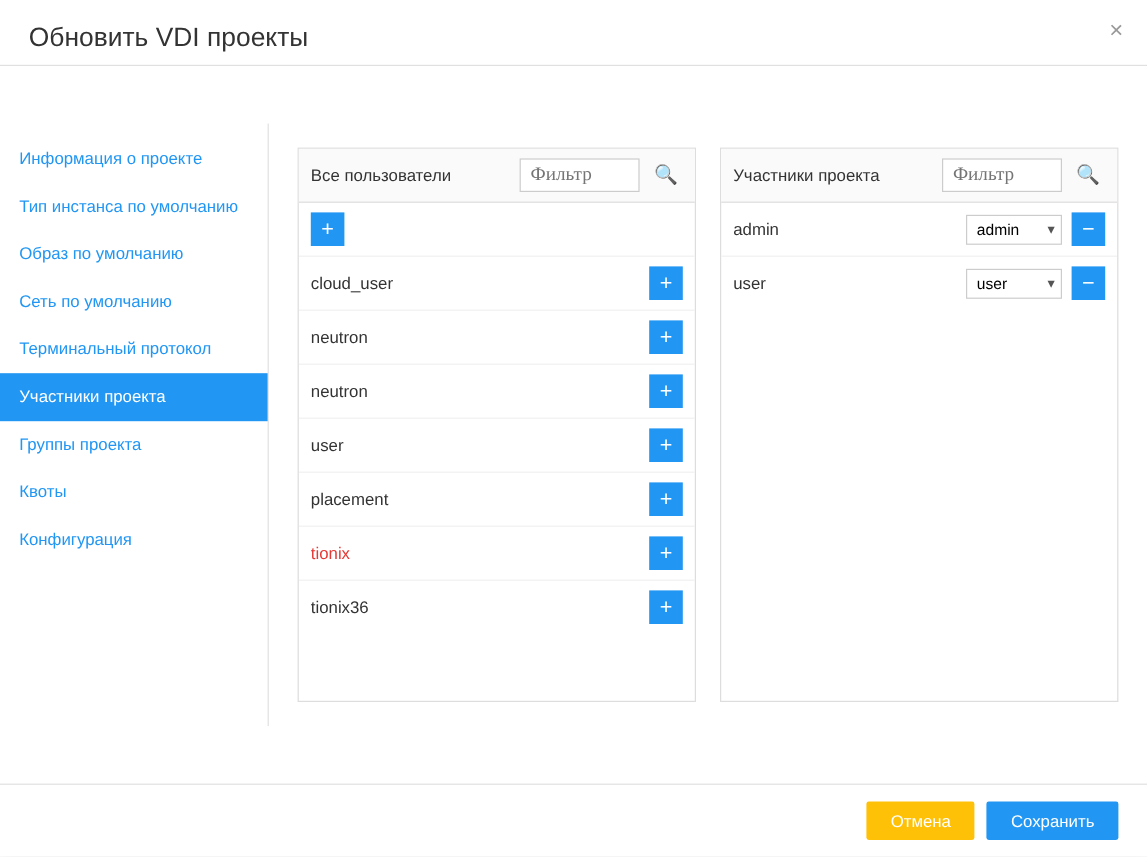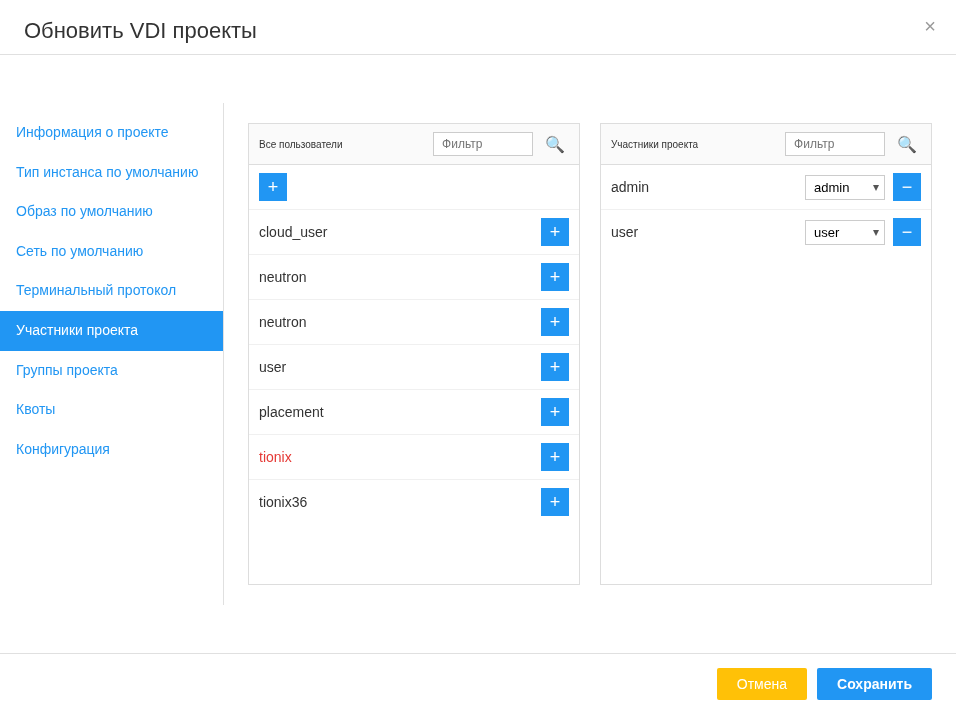--- a/index.html
+++ b/index.html
@@ -81,31 +81,32 @@
     .panel-header {
       display: flex;
       align-items: center;
       padding: 8px 10px;
       border-bottom: 1px solid #ddd;
       background: #fafafa;
       gap: 8px;
     }
     .panel-title {
       flex: 1;
-      font-size: 10px;
+      font-size: 14px;
       color: #333;
       font-weight: 500;
     }
     .filter-input {
       border: 1px solid #ccc;
       padding: 4px 8px;
-      font-size: 12px;
+      font-size: 16px;
       width: 100px;
       outline: none;
       color: #555;
+      font-family: Liberation Serif, serif;
     }
     .search-icon-btn {
       background: none;
       border: none;
       cursor: pointer;
       color: #555;
       font-size: 16px;
       padding: 2px 4px;
     }
     .panel-list {
@@ -196,21 +197,20 @@
       border-radius: 2px;
     }
     .btn-save {
       background: #2196F3;
       color: #fff;
       border: none;
       padding: 8px 20px;
       font-size: 14px;
       cursor: pointer;
       border-radius: 2px;
-      font-weight: bold;
     }
   </style>
 </head>
 <body>
 
 <div class="modal">
   <div class="modal-header">
     <span class="modal-title">Обновить VDI проекты</span>
     <button class="close-btn">×</button>
   </div>

